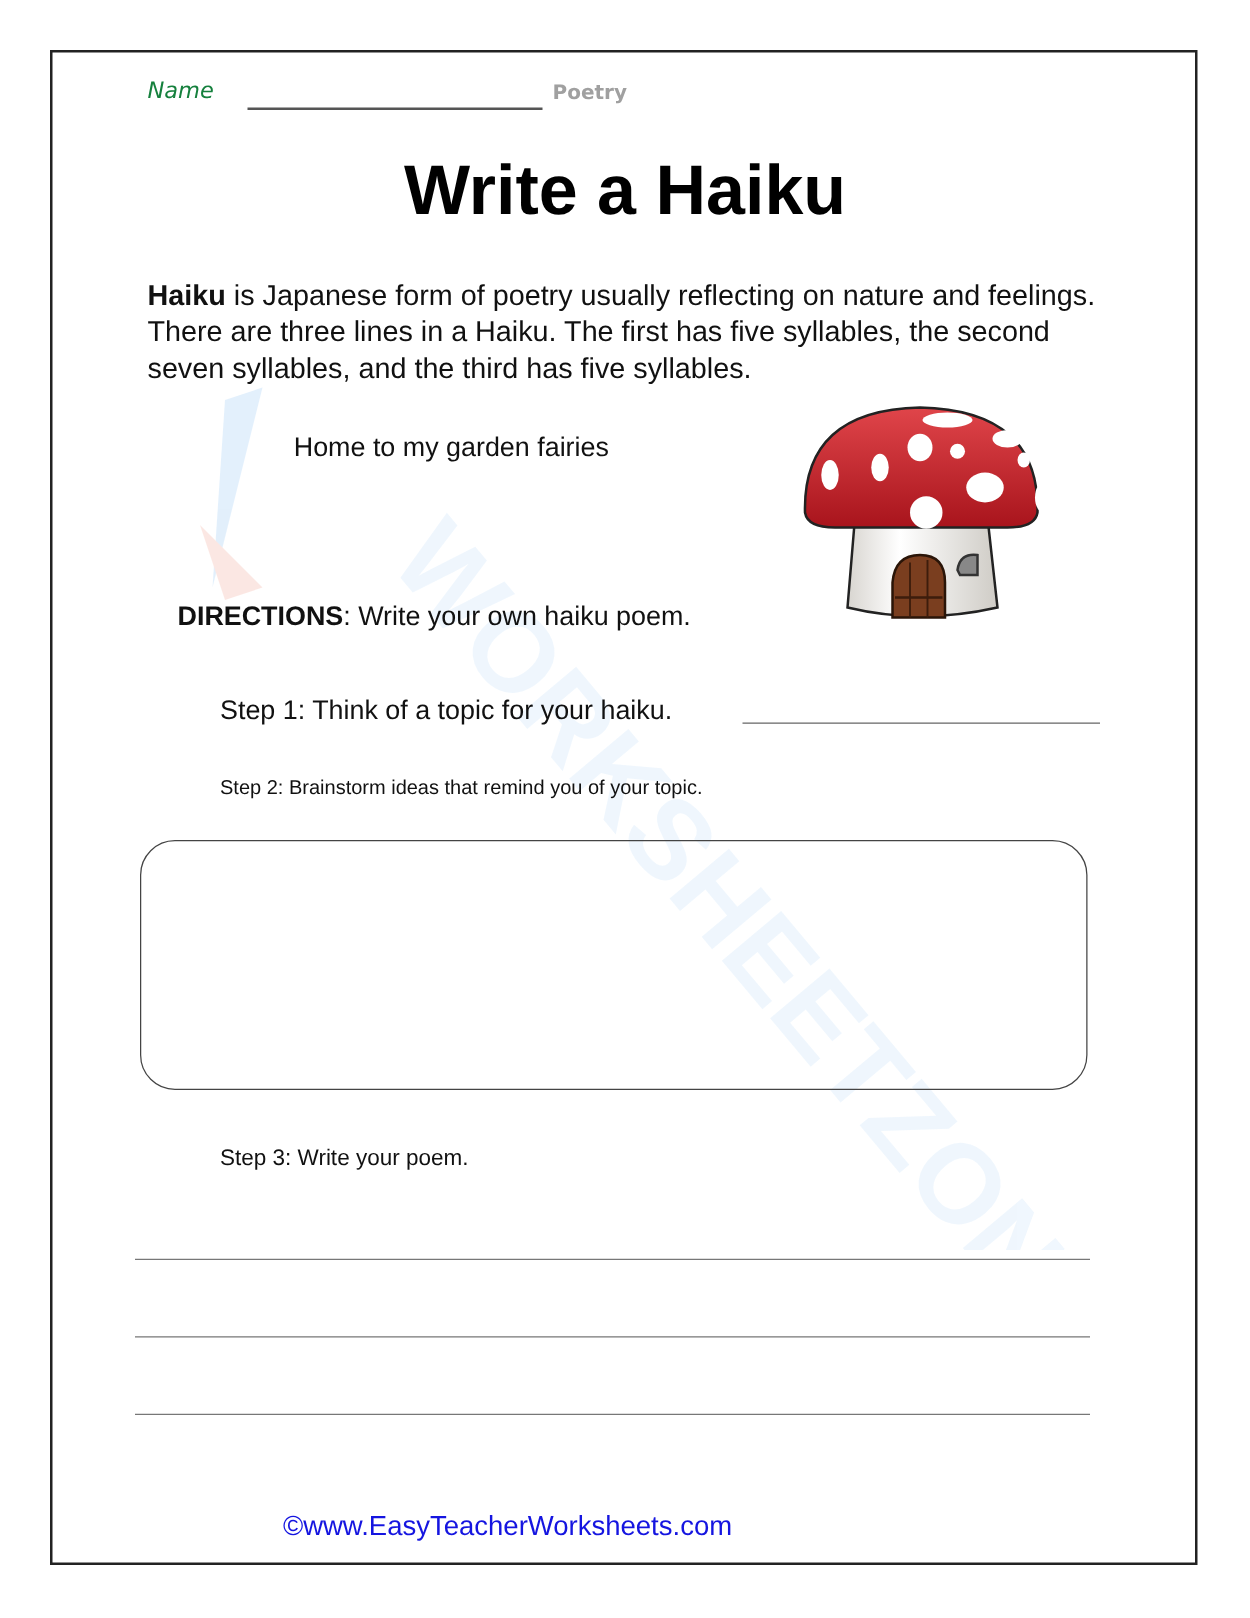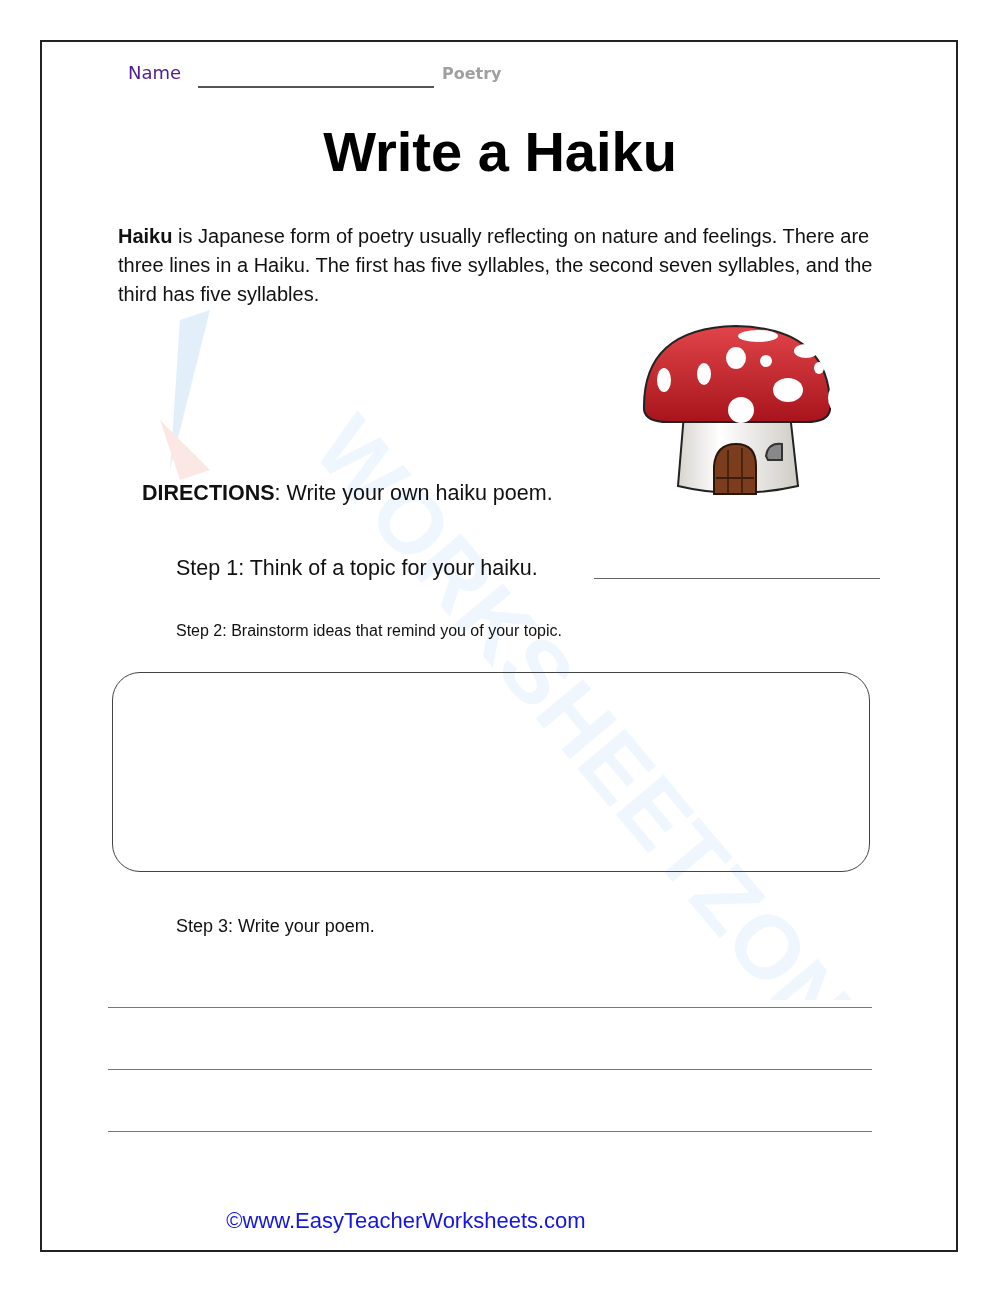--- a/index.html
+++ b/index.html
@@ -1,24 +1,24 @@
 <!DOCTYPE html>
 <html><head>
 <meta charset="utf-8">
 <style>
   html, body { margin: 0; padding: 0; background: #ffffff; }
   body { width: 1000px; height: 1294px; position: relative; overflow: hidden; font-family: "Liberation Sans", sans-serif; color: #111; }
   .page { position: absolute; left: 40px; top: 40px; width: 918px; height: 1212px; border: 2px solid #222; box-sizing: border-box; background: #fff; }
   .abs { position: absolute; }
   .watermark { position: absolute; left: 150px; top: 300px; width: 760px; height: 700px; pointer-events: none; }
-  .name-label { left: 128px; top: 62px; font-family: "DejaVu Sans", sans-serif; font-size: 18px; color: #4c1d95; }
+  .name-label { left: 118px; top: 62px; font-family: "DejaVu Sans", sans-serif; font-size: 18px; color: #15803d; font-style: italic; }
   .name-line { left: 198px; top: 86px; width: 236px; height: 0; border-bottom: 2px solid #555; }
   .subject { left: 442px; top: 64px; font-family: "DejaVu Sans", sans-serif; font-weight: bold; font-size: 16px; color: #a0a0a0; }
   .title { left: 0; width: 1000px; top: 119px; text-align: center; font-size: 56px; font-weight: bold; color: #000; }
-  .intro { left: 118px; top: 222px; width: 780px; font-size: 20px; line-height: 29px; color: #111; }
+  .intro { left: 118px; top: 222px; width: 780px; font-size: 23px; line-height: 29px; color: #111; }
   .intro b { font-weight: bold; }
   .poem { left: 235px; top: 342px; font-size: 21.5px; line-height: 32.5px; color: #111; }
   .mushroom { left: 636px; top: 318px; width: 200px; height: 184px; }
   .directions { left: 118px; top: 481px; font-size: 21.5px; color: #111; }
   .directions b { font-weight: bold; margin-left: 24px; }
   .step1 { left: 176px; top: 556px; font-size: 21.5px; color: #111; }
   .step1-line { left: 594px; top: 578px; width: 286px; height: 0; border-bottom: 1.5px solid #666; }
   .step2 { left: 176px; top: 622px; font-size: 16px; color: #111; }
   .brainstorm-box { left: 112px; top: 672px; width: 758px; height: 200px; border: 1.5px solid #444; border-radius: 28px; box-sizing: border-box; background: transparent; }
   .step3 { left: 176px; top: 916px; font-size: 18px; color: #111; }
@@ -40,20 +40,21 @@
 
 <div class="abs name-label">Name</div>
 <div class="abs name-line"></div>
 <div class="abs subject">Poetry</div>
 
 <div class="abs title">Write a Haiku</div>
 
 <div class="abs intro"><b>Haiku</b><span> is Japanese form of poetry usually reflecting on nature and feelings. There are three lines in a Haiku. The first has five syllables, the second seven syllables, and the third has five syllables.</span></div>
 
 <div class="abs poem">
+  <div>Home to my garden fairies</div>
 </div>
 
 <svg class="abs mushroom" viewBox="0 0 200 184">
   <defs>
     <linearGradient id="cap" x1="0" y1="0" x2="0" y2="1">
       <stop offset="0" stop-color="#e0454a"></stop>
       <stop offset="1" stop-color="#a8141c"></stop>
     </linearGradient>
     <linearGradient id="stem" x1="0" y1="0" x2="1" y2="0">
       <stop offset="0" stop-color="#d8d5d0"></stop>

